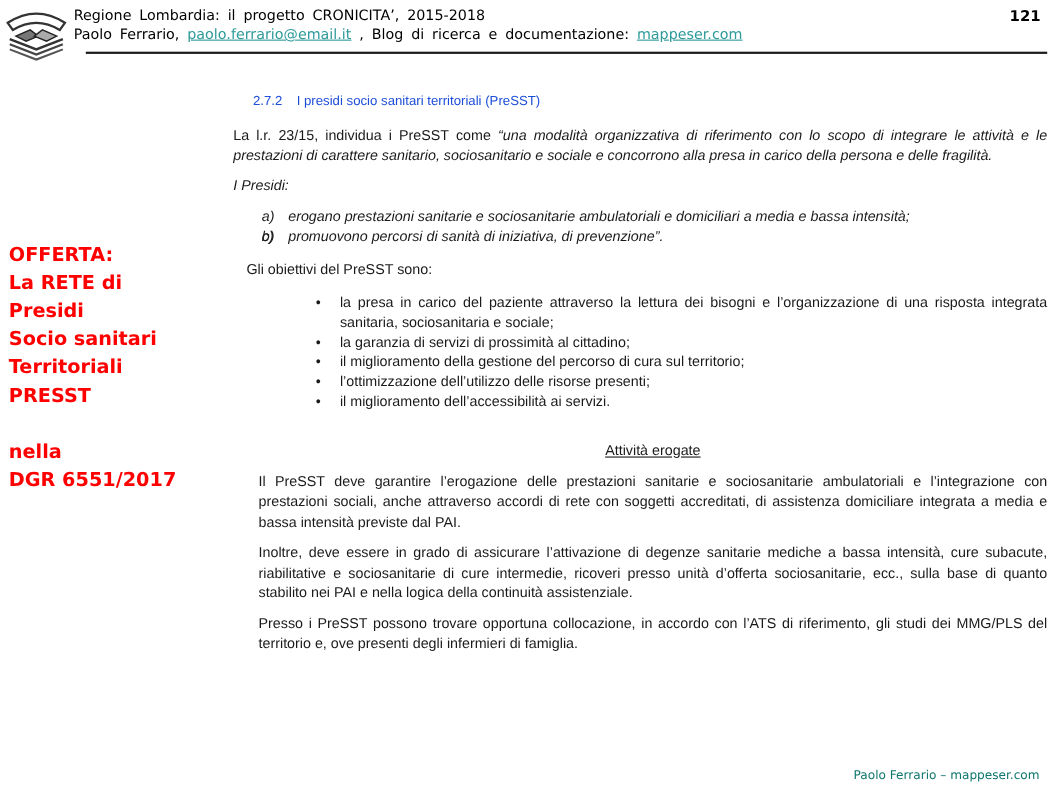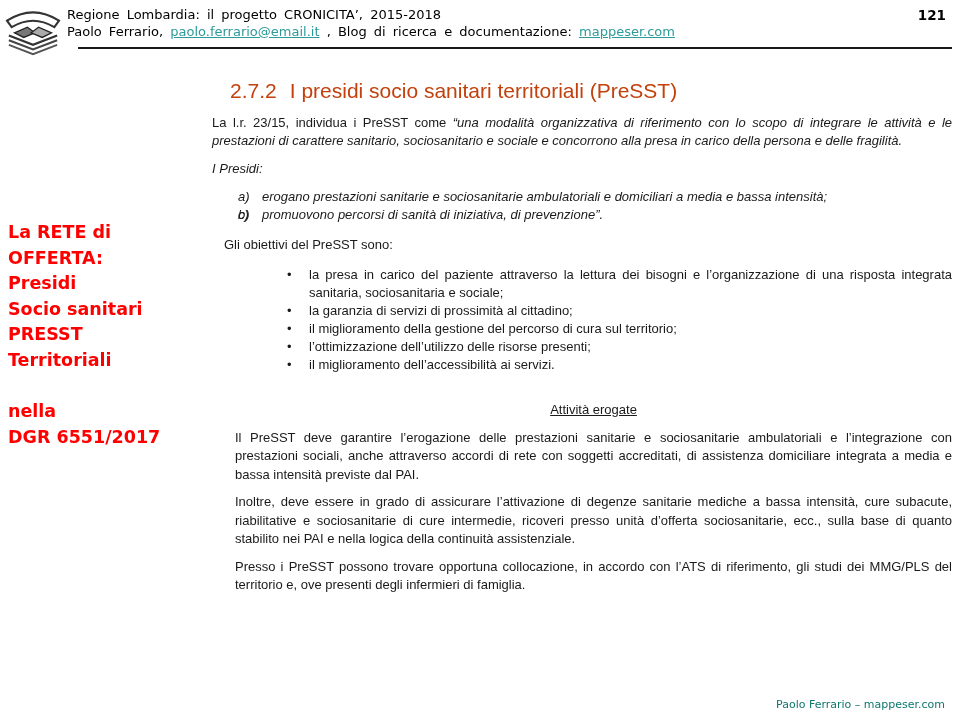--- a/index.html
+++ b/index.html
@@ -28,21 +28,21 @@
   .red-title {
     position:absolute; left:8px; top:220px; width:200px;
     font-family:"DejaVu Sans", sans-serif; font-weight:bold;
     font-size:17.5px; line-height:25.5px;
   }
   .red-title .gap { height:26px; }
 
   
   .content { position:absolute; left:212px; top:82px; width:740px; font-size:13px; line-height:18px; color:#1a1a1a; }
   .section-heading {
-    margin:0 0 14px 18px; font-weight:normal; font-size:21px; color:#c2410c;
+    margin:0 0 14px 18px; font-weight:normal; font-size:12px; color:#1d4ed8;
   }
   .sec-num { margin-right:13px; }
   .para { margin:0 0 10px 0; }
   .justify { text-align:justify; }
   .italic { font-style:italic; }
   em { font-style:italic; }
 
   .alpha-list { list-style:none; margin:0 0 9px 26px; padding:0; font-style:italic; text-align:justify; }
   .alpha-list li { position:relative; padding-left:24px; }
   .alpha-list .li-label { position:absolute; left:0; }
@@ -80,26 +80,26 @@
     <div class="header-text">
       <div>Regione Lombardia: il progetto CRONICITA’, 2015-2018</div>
       <div><span>Paolo Ferrario, </span><a class="hlink" style="color: rgb(46, 154, 154);">paolo.ferrario@email.it</a><span> , Blog di ricerca e documentazione: </span><a class="hlink" style="color: rgb(46, 154, 154);">mappeser.com</a></div>
     </div>
     <div class="h-spacer"></div>
     <div class="page-number">121</div>
   </div>
   <div class="header-rule"></div>
 
   <aside class="red-title" style="color: rgb(255, 0, 0);">
+    <div>OFFERTA:</div>
     <div>La RETE di</div>
-    <div>OFFERTA:</div>
     <div>Presidi</div>
     <div>Socio sanitari</div>
+    <div>Territoriali</div>
     <div>PRESST</div>
-    <div>Territoriali</div>
     <div class="gap"></div>
     <div>nella</div>
     <div>DGR 6551/2017</div>
   </aside>
 
   <main class="content">
     <h2 class="section-heading"><span class="sec-num">2.7.2</span><span>I presidi socio sanitari territoriali (PreSST)</span></h2>
 
     <p class="para justify"><span>La l.r. 23/15, individua i PreSST come </span><em>“una modalità organizzativa di riferimento con lo scopo di integrare le attività e le prestazioni di carattere sanitario, sociosanitario e sociale e concorrono alla presa in carico della persona e delle fragilità.</em></p>
 

